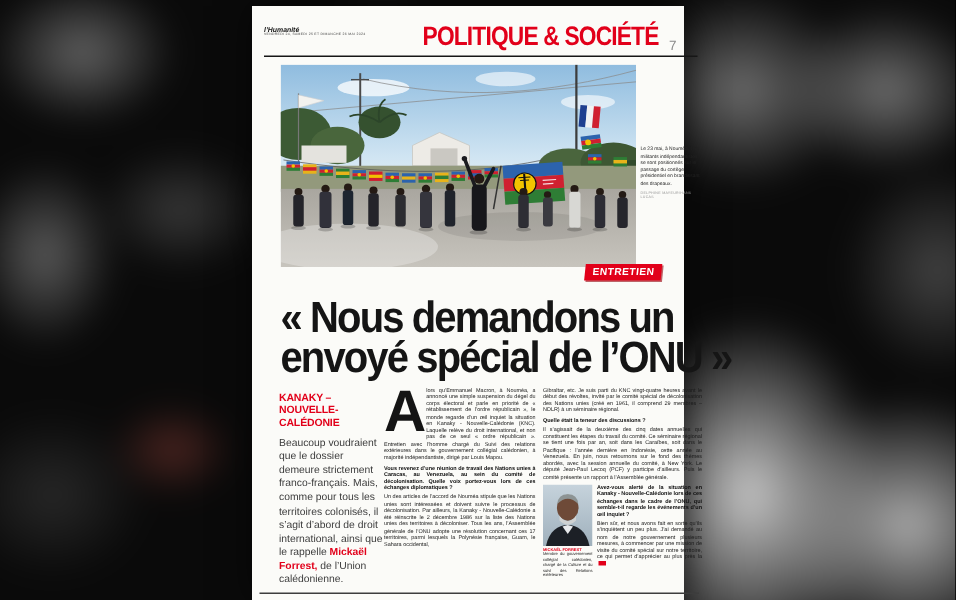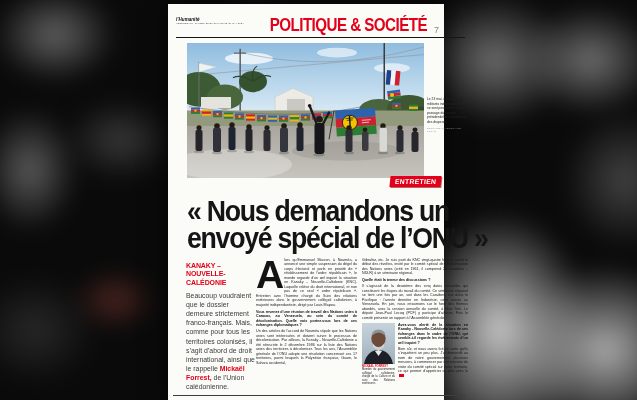--- a/index.html
+++ b/index.html
@@ -14,21 +14,21 @@
         radial-gradient(60px 45px at 135px 320px, rgba(160,70,60,.45), transparent 70%),
         radial-gradient(90px 80px at 55px 350px, rgba(70,70,70,.5), transparent 70%),
         radial-gradient(45px 14px at 275px 22px, rgba(25,25,25,.95), transparent 70%),
         radial-gradient(100px 80px at 610px 80px, rgba(145,145,145,.75), transparent 70%),
         radial-gradient(90px 100px at 645px 200px, rgba(105,105,105,.6), transparent 70%),
         radial-gradient(130px 120px at 625px 370px, rgba(200,200,200,.85), transparent 72%),
         radial-gradient(120px 160px at 520px 350px, rgba(220,220,220,.9), transparent 75%),
         radial-gradient(100px 90px at 515px 80px, rgba(175,175,175,.6), transparent 75%),
         #0a0a0a;}
   .page{position:absolute;left:168px;top:4px;width:276px;height:396px;background:#fbfbf8;
-        box-shadow:0 0 22px rgba(0,0,0,.55);}
+        box-shadow:0 0 22px rgba(0,0,0,.55);padding-left:12px;}
   
   .masthead{position:absolute;left:8px;top:13px;line-height:1.1;}
   .masthead .t{font-weight:bold;font-style:italic;font-size:4.6px;color:#111;}
   .masthead .d{font-size:2.3px;color:#444;letter-spacing:.2px;text-transform:uppercase;}
   .hrule{position:absolute;left:8px;top:33px;width:289px;height:1px;background:#161616;}
   .section{position:absolute;right:17px;top:11px;color:#e2001a;font-weight:bold;
            font-size:16.5px;letter-spacing:-.6px;transform:scale(.92,1.08);transform-origin:right top;
            white-space:nowrap;}
   .pnum{position:absolute;right:5px;top:21px;font-size:9px;color:#8a8a8a;}
   

